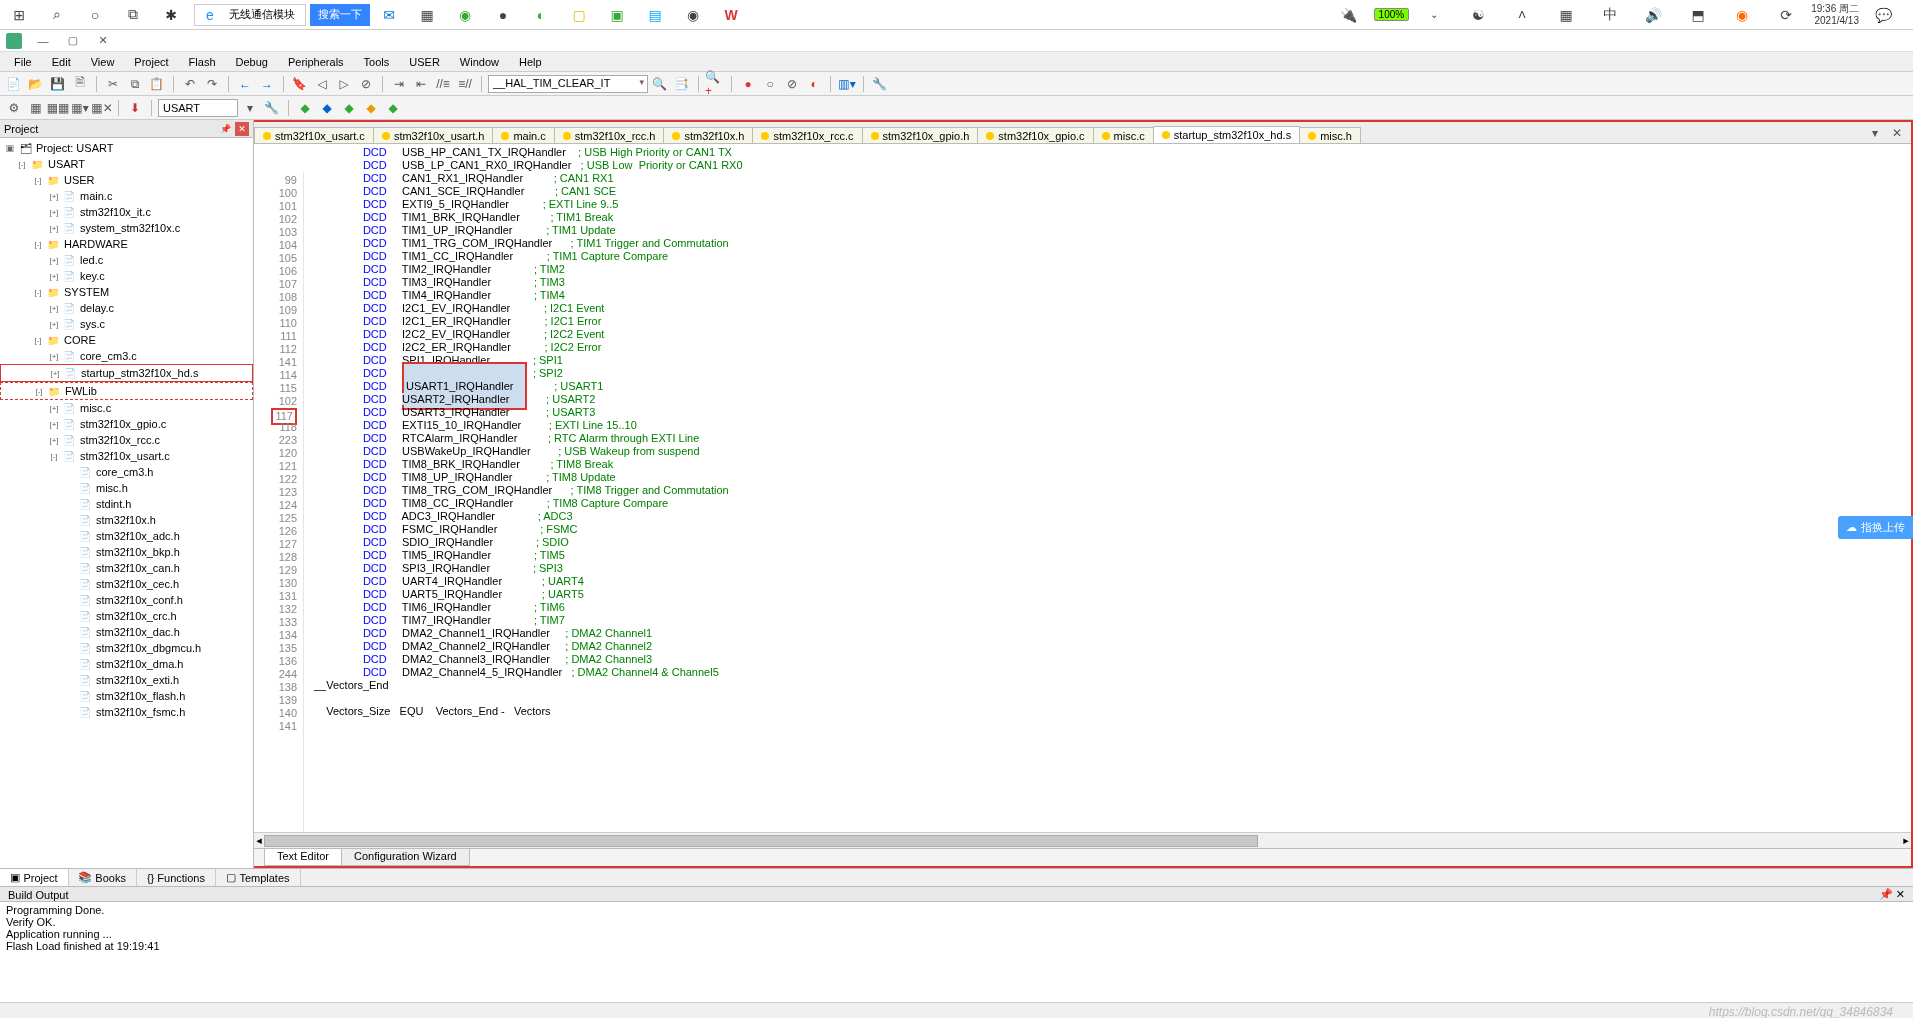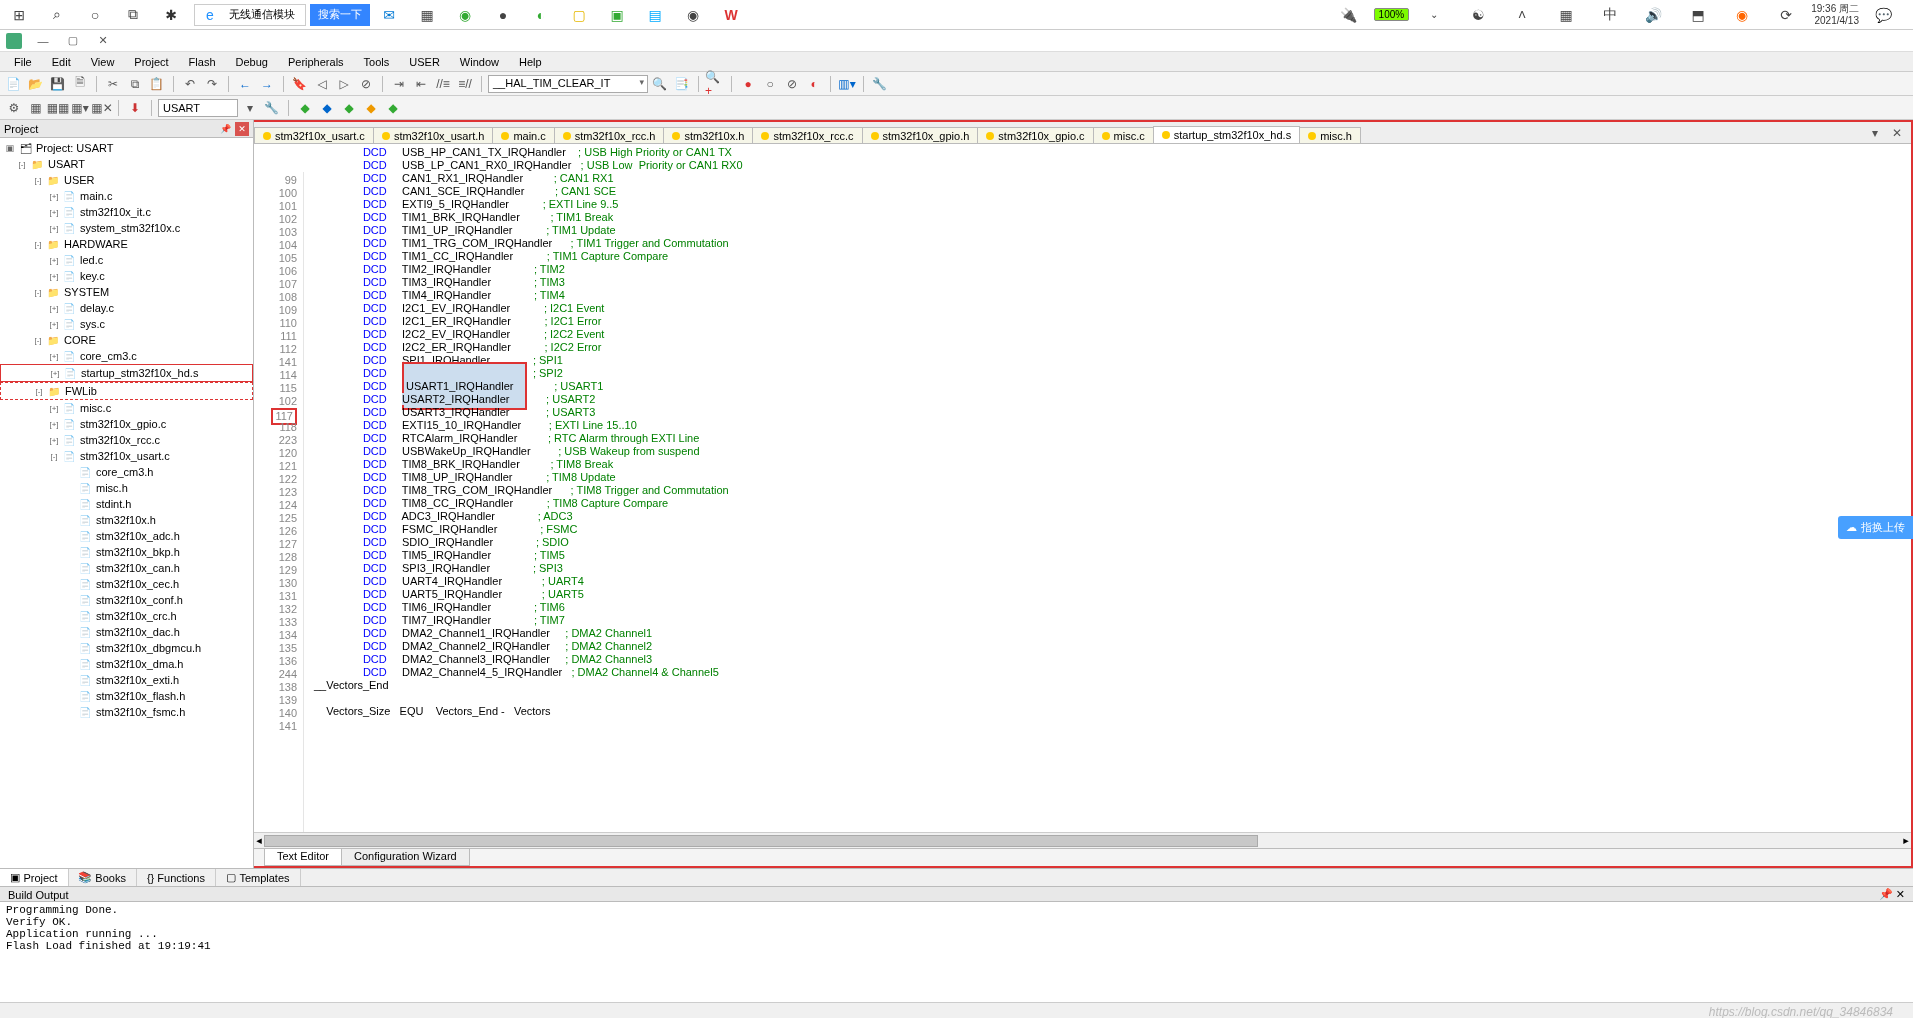--- a/index.html
+++ b/index.html
@@ -68,21 +68,21 @@
 
 .bottom-tabs { height:18px; display:flex; background:#f0f0f0; border-top:1px solid #bbb; }
 .bt-tab { padding:1px 10px; border-right:1px solid #ccc; font-size:11px; display:flex; align-items:center; gap:3px; cursor:pointer; }
 .bt-tab.active { background:#fff; }
 
 .editor-bottom-tabs { height:18px; display:flex; background:#f4f4f4; border-top:1px solid #bbb; padding-left:10px; }
 .ebt-tab { padding:1px 12px; font-size:11px; border:1px solid #bbb; border-top:none; background:#fff; cursor:pointer; margin-right:-1px; }
 .ebt-tab:not(.active) { background:#eee; }
 
 .build-header { height:16px; background:#e8e8e8; border-top:1px solid #bbb; border-bottom:1px solid #bbb; padding:0 8px; font-size:11px; display:flex; align-items:flex-end; }
-.build-output { height:100px; background:#fff; font-family:Liberation Mono, monospace; font-size:11px; padding:2px 6px; overflow:auto; white-space:pre; }
+.build-output { height:100px; background:#fff; font-family:Liberation Sans, sans-serif; font-size:11px; padding:2px 6px; overflow:auto; white-space:pre; }
 
 .statusbar { height:18px; background:#f0f0f0; border-top:1px solid #ccc; font-size:10px; display:flex; align-items:center; }
 .statusbar .sb-right { margin-left:auto; color:#bbb; font-size:12px; padding-right:20px; font-style:italic; }
 
 .float-badge { position:fixed; right:0; top:516px; background:#48a0ff; color:#fff; font-size:11px; padding:4px 8px; border-radius:3px 0 0 3px; display:flex; align-items:center; gap:4px; }
 
 .hscroll { height:16px; background:#f0f0f0; border-top:1px solid #ccc; display:flex; align-items:center; }
 .hscroll .thumb { height:12px; background:#c8c8c8; border:1px solid #aaa; }
 </style>
 </head>

